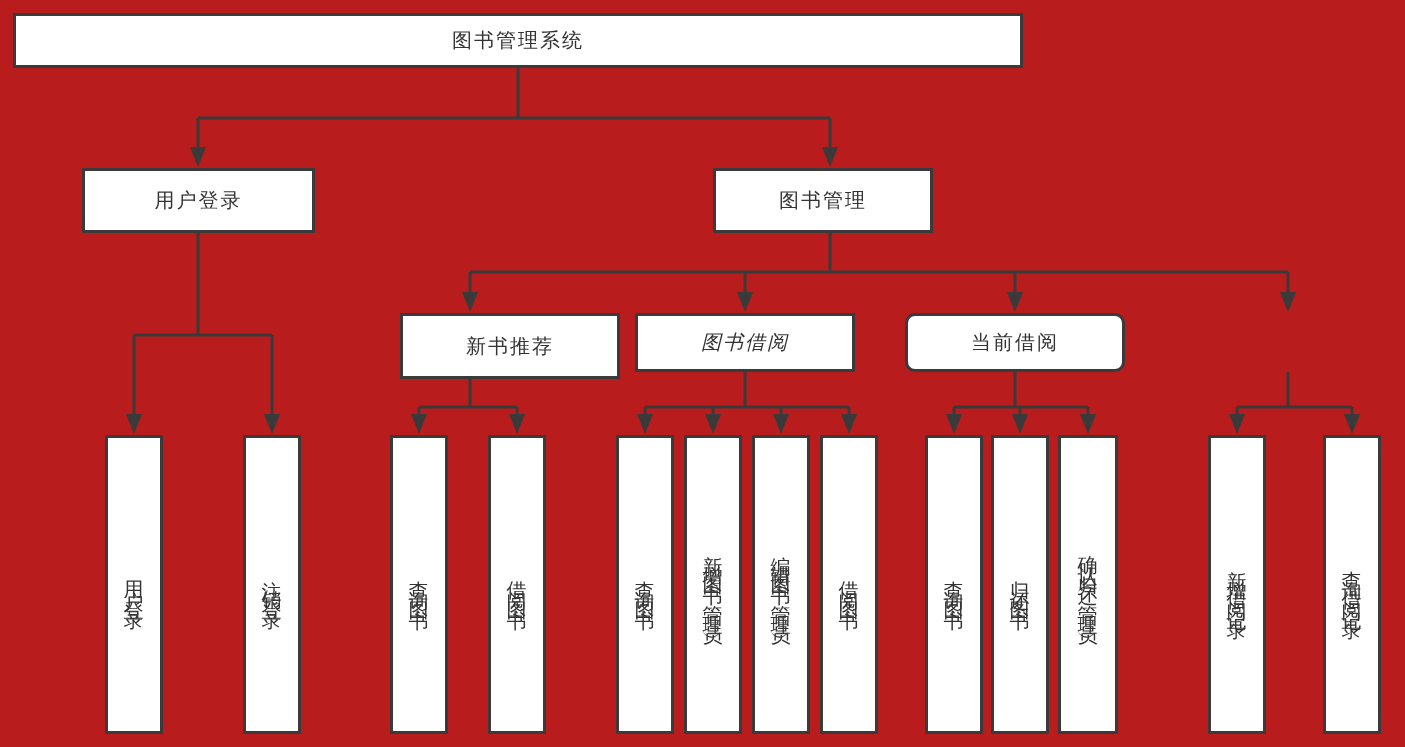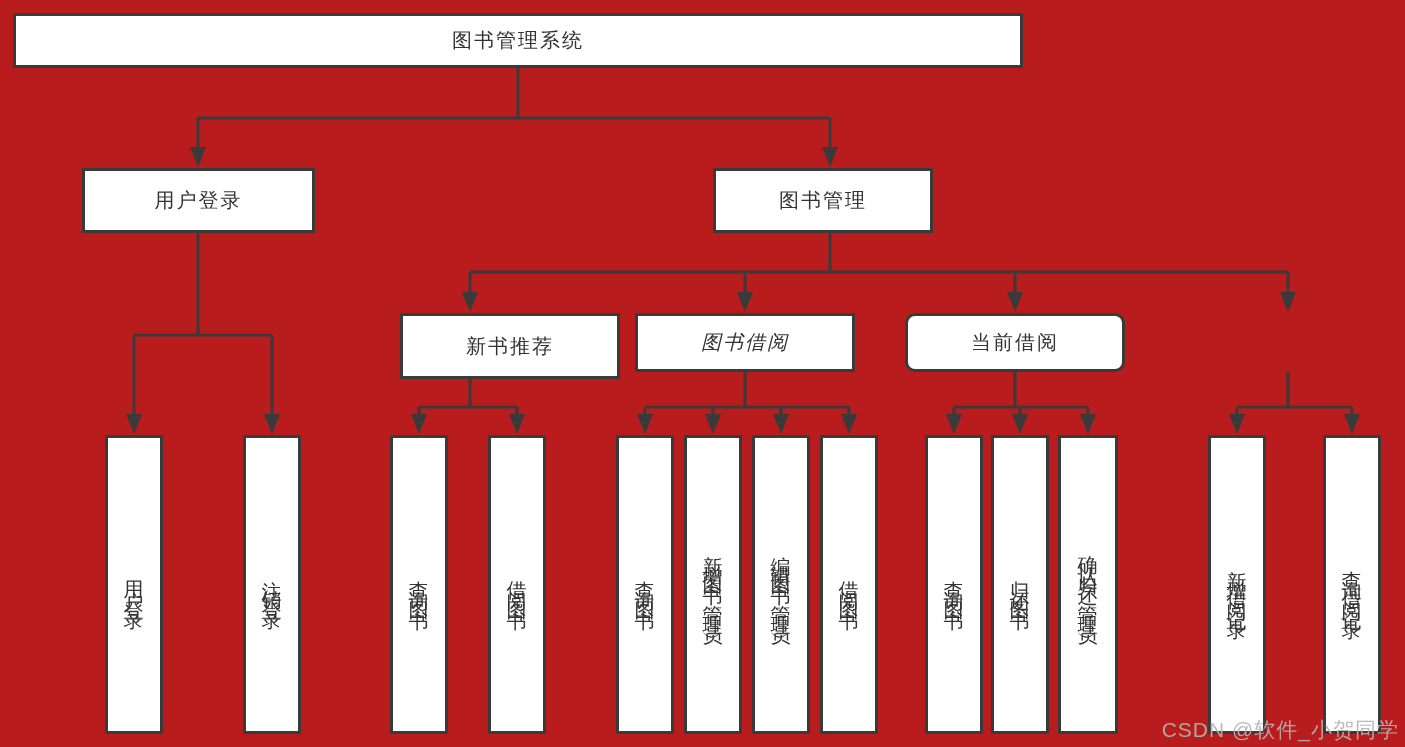--- a/index.html
+++ b/index.html
@@ -131,15 +131,14 @@
   <div class="vbox" style="left:752px;">编辑图书（管理员）</div>
   <div class="vbox" style="left:820px;">借阅图书</div>
 
   <div class="vbox" style="left:925px;">查询图书</div>
   <div class="vbox" style="left:991px;">归还图书</div>
   <div class="vbox" style="left:1058px; width:60px;">确认归还（管理员）</div>
 
   <div class="vbox" style="left:1208px;">新增借阅记录</div>
   <div class="vbox" style="left:1323px;">查询借阅记录</div>
 
-  <div id="watermark">CSDN @软件_小贺同学</div>
 
 </div>
 
 </body></html>

